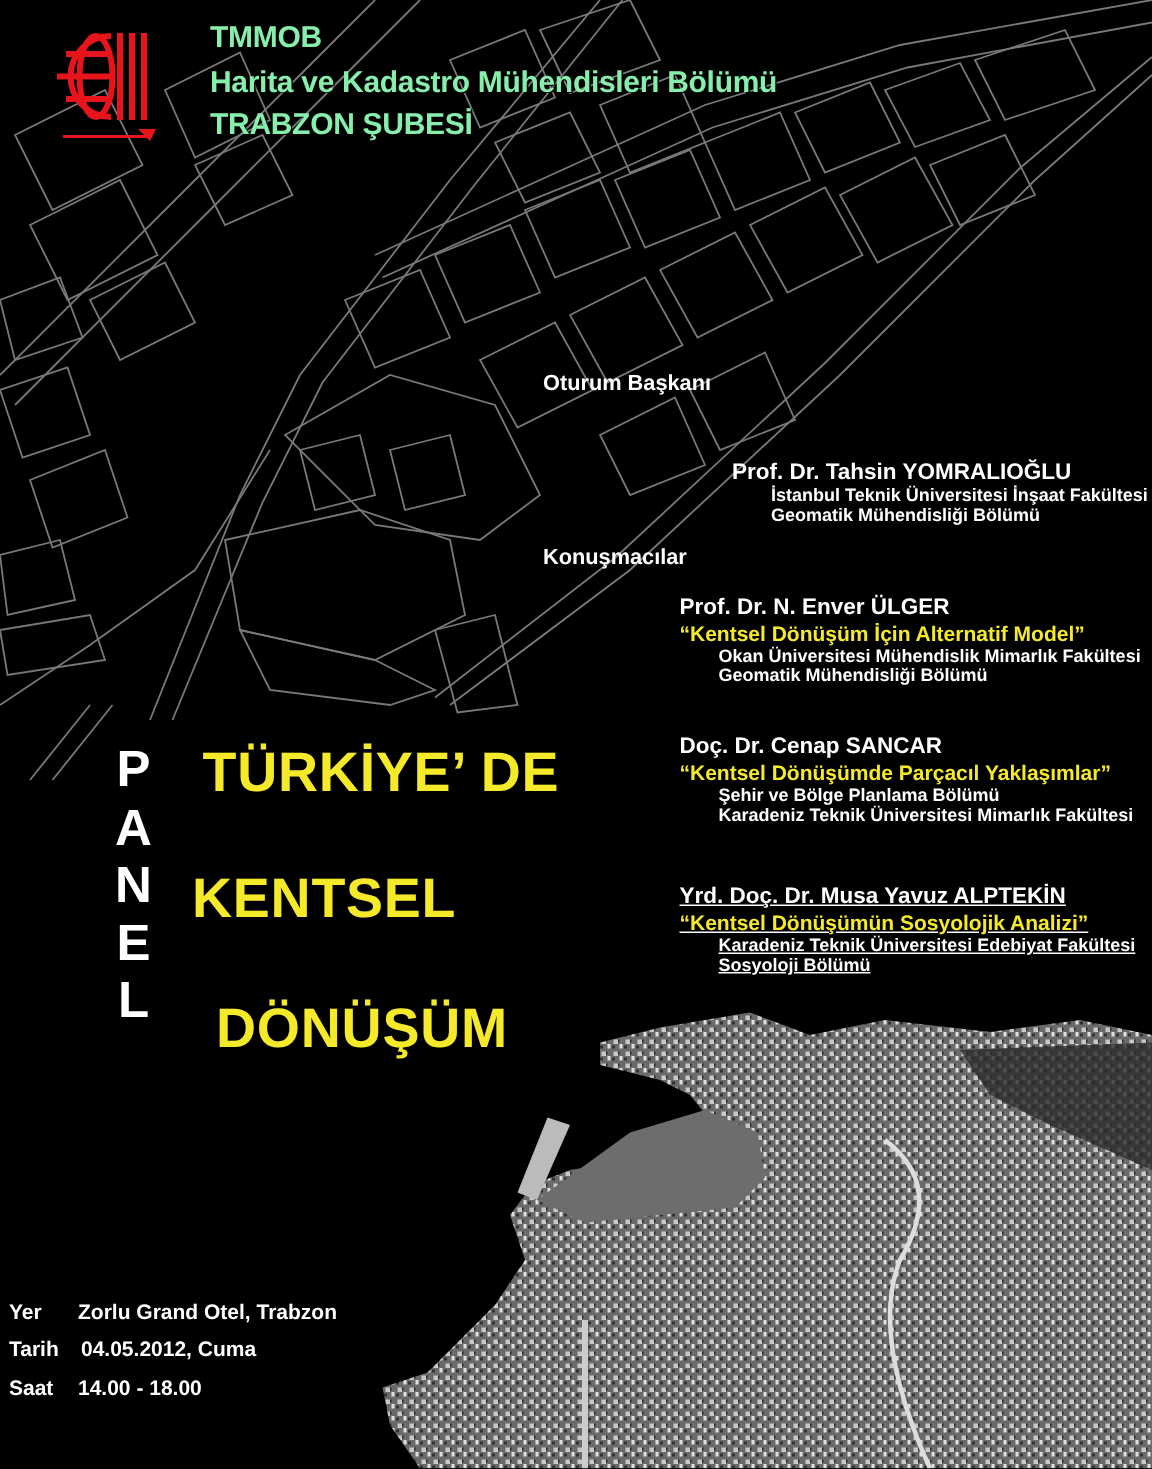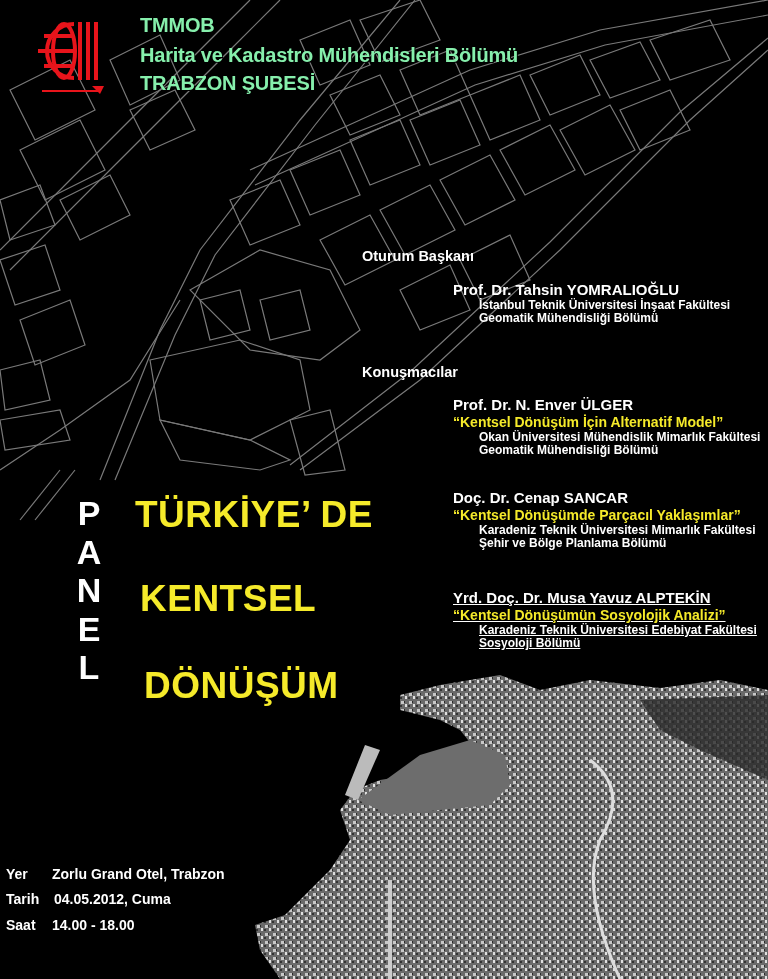--- a/index.html
+++ b/index.html
@@ -114,59 +114,59 @@
     <rect x="58" y="6" width="4" height="58"></rect>
     <polygon points="56,70 68,70 64,78"></polygon>
     <rect x="6" y="74" width="56" height="2"></rect>
   </g>
 </svg>
 <div class="hdr" style="top:14px;">TMMOB</div>
 <div class="hdr" style="top:44px;">Harita ve Kadastro Mühendisleri Bölümü</div>
 <div class="hdr" style="top:72px;">TRABZON ŞUBESİ</div>
 
 <div class="sec-label" style="top:248px;">Oturum Başkanı</div>
-<div class="speaker" style="top:280px;">
+<div class="speaker" style="top:305px;margin-left:35px;">
   <div class="sp-name">Prof. Dr. Tahsin YOMRALIOĞLU</div>
   <div class="sp-aff">İstanbul Teknik Üniversitesi İnşaat Fakültesi</div>
   <div class="sp-aff">Geomatik Mühendisliği Bölümü</div>
 </div>
 
 <div class="sec-label" style="top:364px;">Konuşmacılar</div>
 
 <div class="speaker" style="top:395px;">
   <div class="sp-name">Prof. Dr. N. Enver ÜLGER</div>
   <div class="sp-talk">“Kentsel Dönüşüm İçin Alternatif Model”</div>
   <div class="sp-aff">Okan Üniversitesi Mühendislik Mimarlık Fakültesi</div>
   <div class="sp-aff">Geomatik Mühendisliği Bölümü</div>
 </div>
 
 <div class="speaker" style="top:488px;">
   <div class="sp-name">Doç. Dr. Cenap SANCAR</div>
   <div class="sp-talk">“Kentsel Dönüşümde Parçacıl Yaklaşımlar”</div>
+  <div class="sp-aff">Şehir ve Bölge Planlama Bölümü</div>
   <div class="sp-aff">Karadeniz Teknik Üniversitesi Mimarlık Fakültesi</div>
-  <div class="sp-aff">Şehir ve Bölge Planlama Bölümü</div>
 </div>
 
 <div class="speaker" style="top:588px;text-decoration:underline;">
   <div class="sp-name">Yrd. Doç. Dr. Musa Yavuz ALPTEKİN</div>
   <div class="sp-talk">“Kentsel Dönüşümün Sosyolojik Analizi”</div>
   <div class="sp-aff">Karadeniz Teknik Üniversitesi Edebiyat Fakültesi</div>
   <div class="sp-aff">Sosyoloji Bölümü</div>
 </div>
 
 <div class="panel-letters">
   <div>P</div>
   <div>A</div>
   <div>N</div>
   <div>E</div>
   <div>L</div>
 </div>
 
 <div class="title-line" style="left:135px; top:494px;">TÜRKİYE’ DE</div>
-<div class="title-line" style="left:140px; top:578px;">KENTSEL</div>
+<div class="title-line" style="left:128px; top:578px;">KENTSEL</div>
 <div class="title-line" style="left:138px; top:665px;margin-left:6px;">DÖNÜŞÜM</div>
 
 <div class="info-row" style="top:866px;">
   <span style="width:46px;">Yer</span><span>Zorlu Grand Otel, Trabzon</span>
 </div>
 <div class="info-row" style="top:891px;">
   <span style="width:48px;">Tarih</span><span>04.05.2012, Cuma</span>
 </div>
 <div class="info-row" style="top:917px;">
   <span style="width:46px;">Saat</span><span>14.00 - 18.00</span>

